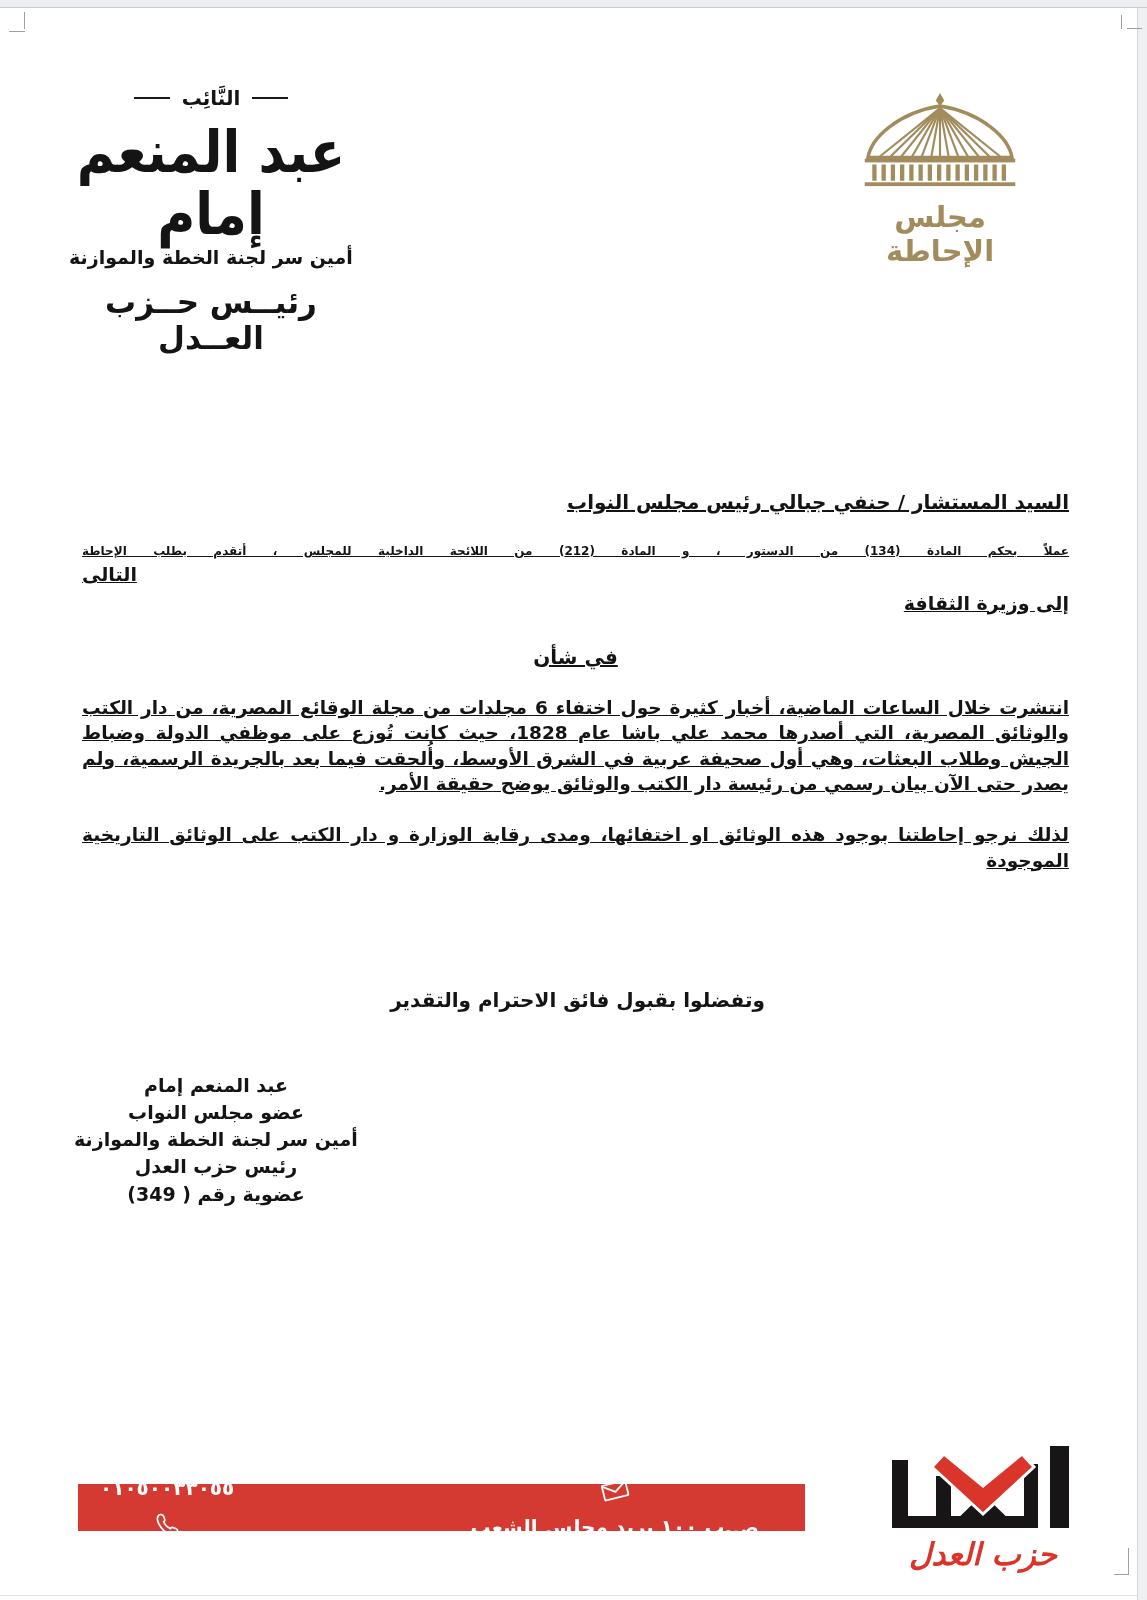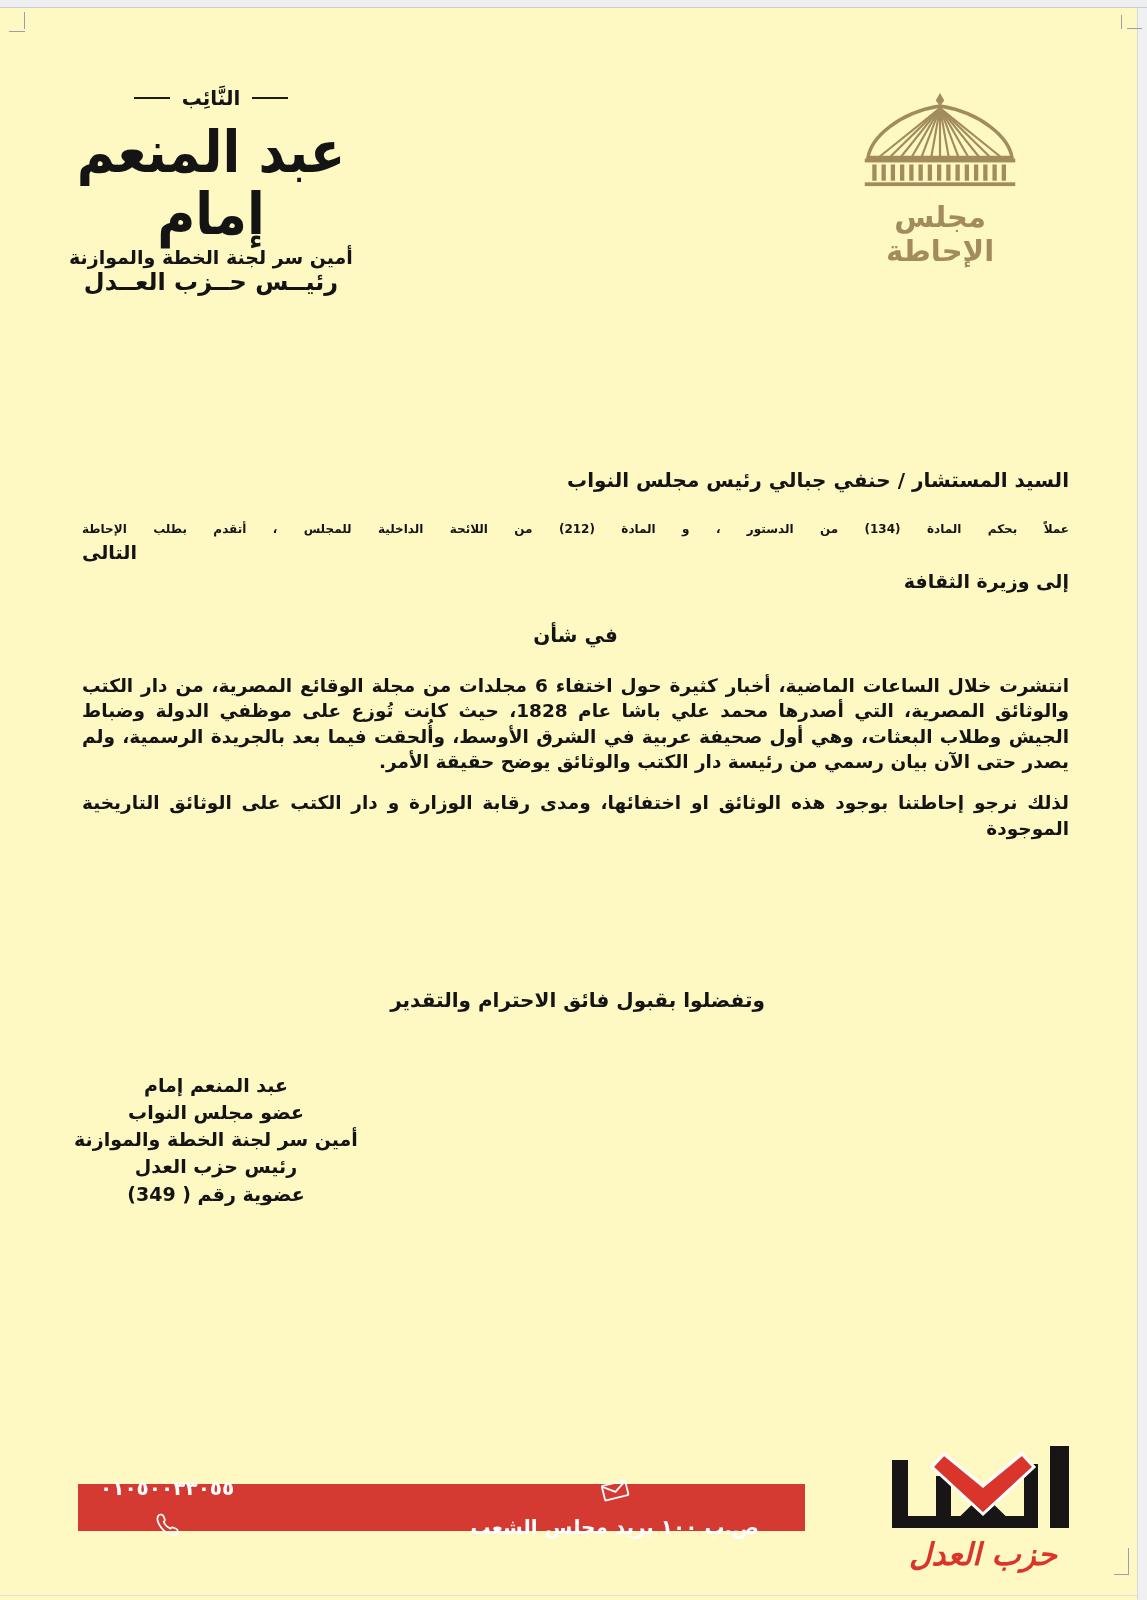--- a/index.html
+++ b/index.html
@@ -1,53 +1,53 @@
 <!DOCTYPE html>
 <html lang="ar"><head>
 <meta charset="utf-8">
 <style>
   html, body { margin:0; padding:0; background:#dfe1e4; }
   .page {
     position:relative; width:1147px; height:1600px; margin:0 auto;
-    background:#fef9c3; overflow:hidden;
+    background:#ffffff; overflow:hidden;
     font-family:"DejaVu Sans", sans-serif; color:#141414;
   }
   
   .top-strip { position:absolute; top:0; left:0; right:0; height:7px; background:#eceef0; border-bottom:1px solid #c9ccd0; }
   .right-strip { position:absolute; top:8px; right:0; width:9px; bottom:0; background:#eef0f2; border-left:1px solid #d6d8db; }
   .bottom-line { position:absolute; left:0; right:10px; top:1595px; height:1px; background:#dcdee1; }
   .mark { position:absolute; background:#9ba0a6; }
   .mark-tl-v { left:24px; top:12px; width:1px; height:17px; }
   .mark-tl-h { left:9px;  top:31px; width:16px; height:1px; }
   .mark-tr-v { left:1121px; top:15px; width:1px; height:14px; }
   .mark-tr-h { left:1127px; top:28px; width:15px; height:1px; }
   .mark-br-v { left:1128px; top:1548px; width:1px; height:27px; }
   .mark-br-h { left:1114px; top:1574px; width:15px; height:1px; }
 
   
   .header-left { position:absolute; left:58px; top:86px; width:306px; text-align:center; direction:rtl; }
   .deputy-row { display:flex; align-items:center; justify-content:center; gap:12px; font-size:20px; font-weight:bold; }
   .deputy-dash { width:36px; height:2px; background:#1a1a1a; }
   .big-name { font-size:52px; font-weight:bold; line-height:1.08; margin:10px auto 6px; width:270px; transform:scaleY(1.12); transform-origin:top center; }
   .sub1 { font-size:19px; font-weight:bold; margin-top:14px; }
-  .sub2 { font-size:24px; font-weight:bold; margin-top:0; letter-spacing:1px; }
+  .sub2 { font-size:31px; font-weight:bold; margin-top:16px; letter-spacing:1px; }
 
   
   .header-right { position:absolute; left:845px; top:92px; width:190px; text-align:center; }
   .parl-name { font-size:29px; font-weight:bold; color:#a28c5d; margin-top:4px; }
 
   
-  .letter-body { position:absolute; left:82px; right:78px; top:468px; direction:rtl; font-weight:bold; }
+  .letter-body { position:absolute; left:82px; right:78px; top:490px; direction:rtl; font-weight:bold;text-decoration:underline; }
   .addressee { font-size:20px; text-align:right; }
   .intro { font-size:12px; line-height:1.5; text-align:justify; text-align-last:justify; margin-top:28px; }
   .to-line2 { font-size:19px; text-align:left; line-height:1.5; }
   .to-line { font-size:19px; text-align:right; line-height:1.5; }
   .subject { font-size:20px; text-align:center; margin:28px 0 26px; }
   .para { font-size:18.5px; line-height:1.37; text-align:justify; }
-  .para + .para { margin-top:16px; }
+  .para + .para { margin-top:26px; }
   .closing { position:absolute; left:8px; right:0; top:988px; text-align:center; font-size:20px; font-weight:bold; direction:rtl; }
 
   
   .signature { position:absolute; left:66px; top:1072px; width:300px; text-align:center; direction:rtl; font-weight:bold; font-size:19px; line-height:1.43; }
 
   
   .footer-bar {
     position:absolute; left:78px; top:1484px; width:727px; height:47px;
     background:#d53a32; direction:rtl; display:flex; align-items:center;
     justify-content:space-between; padding:0 46px 0 22px; box-sizing:border-box;

